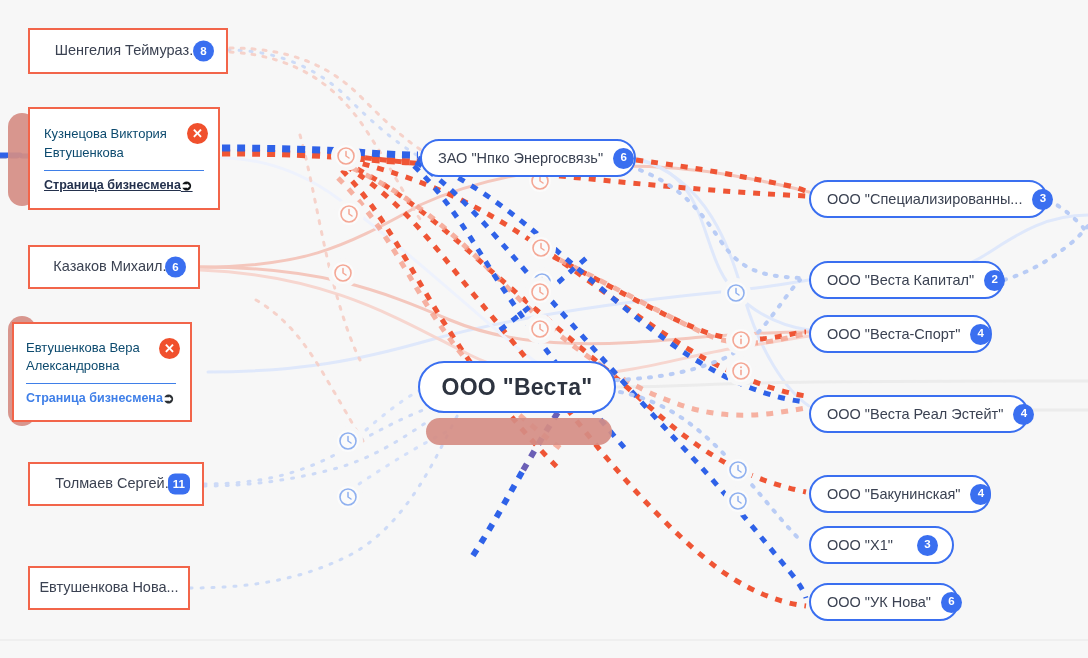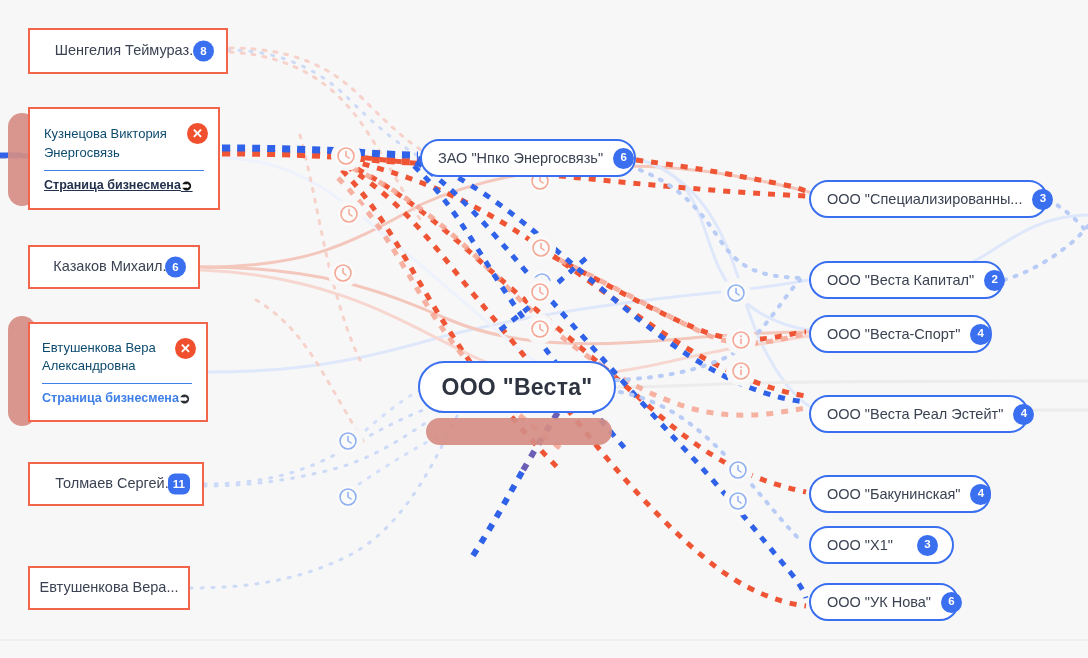--- a/index.html
+++ b/index.html
@@ -359,51 +359,51 @@
     </div>
 
   <div id="nodes">
       <div class="person-card person-simple" style="left: 28px; top: 28px; width: 200px; height: 46px;">
         <span class="person-name">Шенгелия Теймураз...</span>
         <span class="count-badge card-badge" style="right: 12px;">8</span>
       </div>
       <div class="person-card" style="left: 28px; top: 107px; width: 192px; height: 103px;">
         <div class="person-name-wrap">
           <div>Кузнецова Виктория</div>
-          <div>Энергосвязь</div>
+          <div>Евтушенкова</div>
         </div>
         <div class="card-divider"></div>
         <div class="biz-link navy">
           <span>Страница бизнесмена</span>
           <span class="arrow">➲</span>
         </div>
         <span class="x-icon" style="right: 10px; top: 14px;">✕</span>
       </div>
       <div class="person-card person-simple" style="left: 28px; top: 245px; width: 172px; height: 44px;">
         <span class="person-name">Казаков Михаил...</span>
         <span class="count-badge card-badge" style="right: 12px;">6</span>
       </div>
-      <div class="person-card" style="left: 28px; top: 322px; width: 180px; height: 100px; padding-left: 12px;">
+      <div class="person-card" style="left: 12px; top: 322px; width: 180px; height: 100px; padding-left: 12px;">
         <div class="person-name-wrap">
           <div>Евтушенкова Вера</div>
           <div>Александровна</div>
         </div>
         <div class="card-divider"></div>
         <div class="biz-link blue">
           <span>Страница бизнесмена</span>
           <span class="arrow">➲</span>
         </div>
         <span class="x-icon" style="right: 10px; top: 14px;">✕</span>
       </div>
       <div class="person-card person-simple" style="left: 28px; top: 462px; width: 176px; height: 44px;">
         <span class="person-name">Толмаев Сергей...</span>
         <span class="count-badge card-badge" style="right: 12px; border-radius: 7px;">11</span>
       </div>
       <div class="person-card person-simple" style="left: 28px; top: 566px; width: 162px; height: 44px;">
-        <span class="person-name">Евтушенкова Вера...</span>
+        <span class="person-name">Евтушенкова Нова...</span>
       </div>
       <div class="pill" style="left: 420px; top: 139px; width: 216px; justify-content: space-between;">
         <span class="pill-label">ЗАО "Нпко Энергосвязь"</span>
         <span class="count-badge">6</span>
       </div>
       <div class="pill" style="left: 809px; top: 180px; width: 239px; justify-content: space-between;">
         <span class="pill-label">ООО "Специализированны...</span>
         <span class="count-badge">3</span>
       </div>
       <div class="pill" style="left: 809px; top: 261px; width: 195px; justify-content: space-between;">

